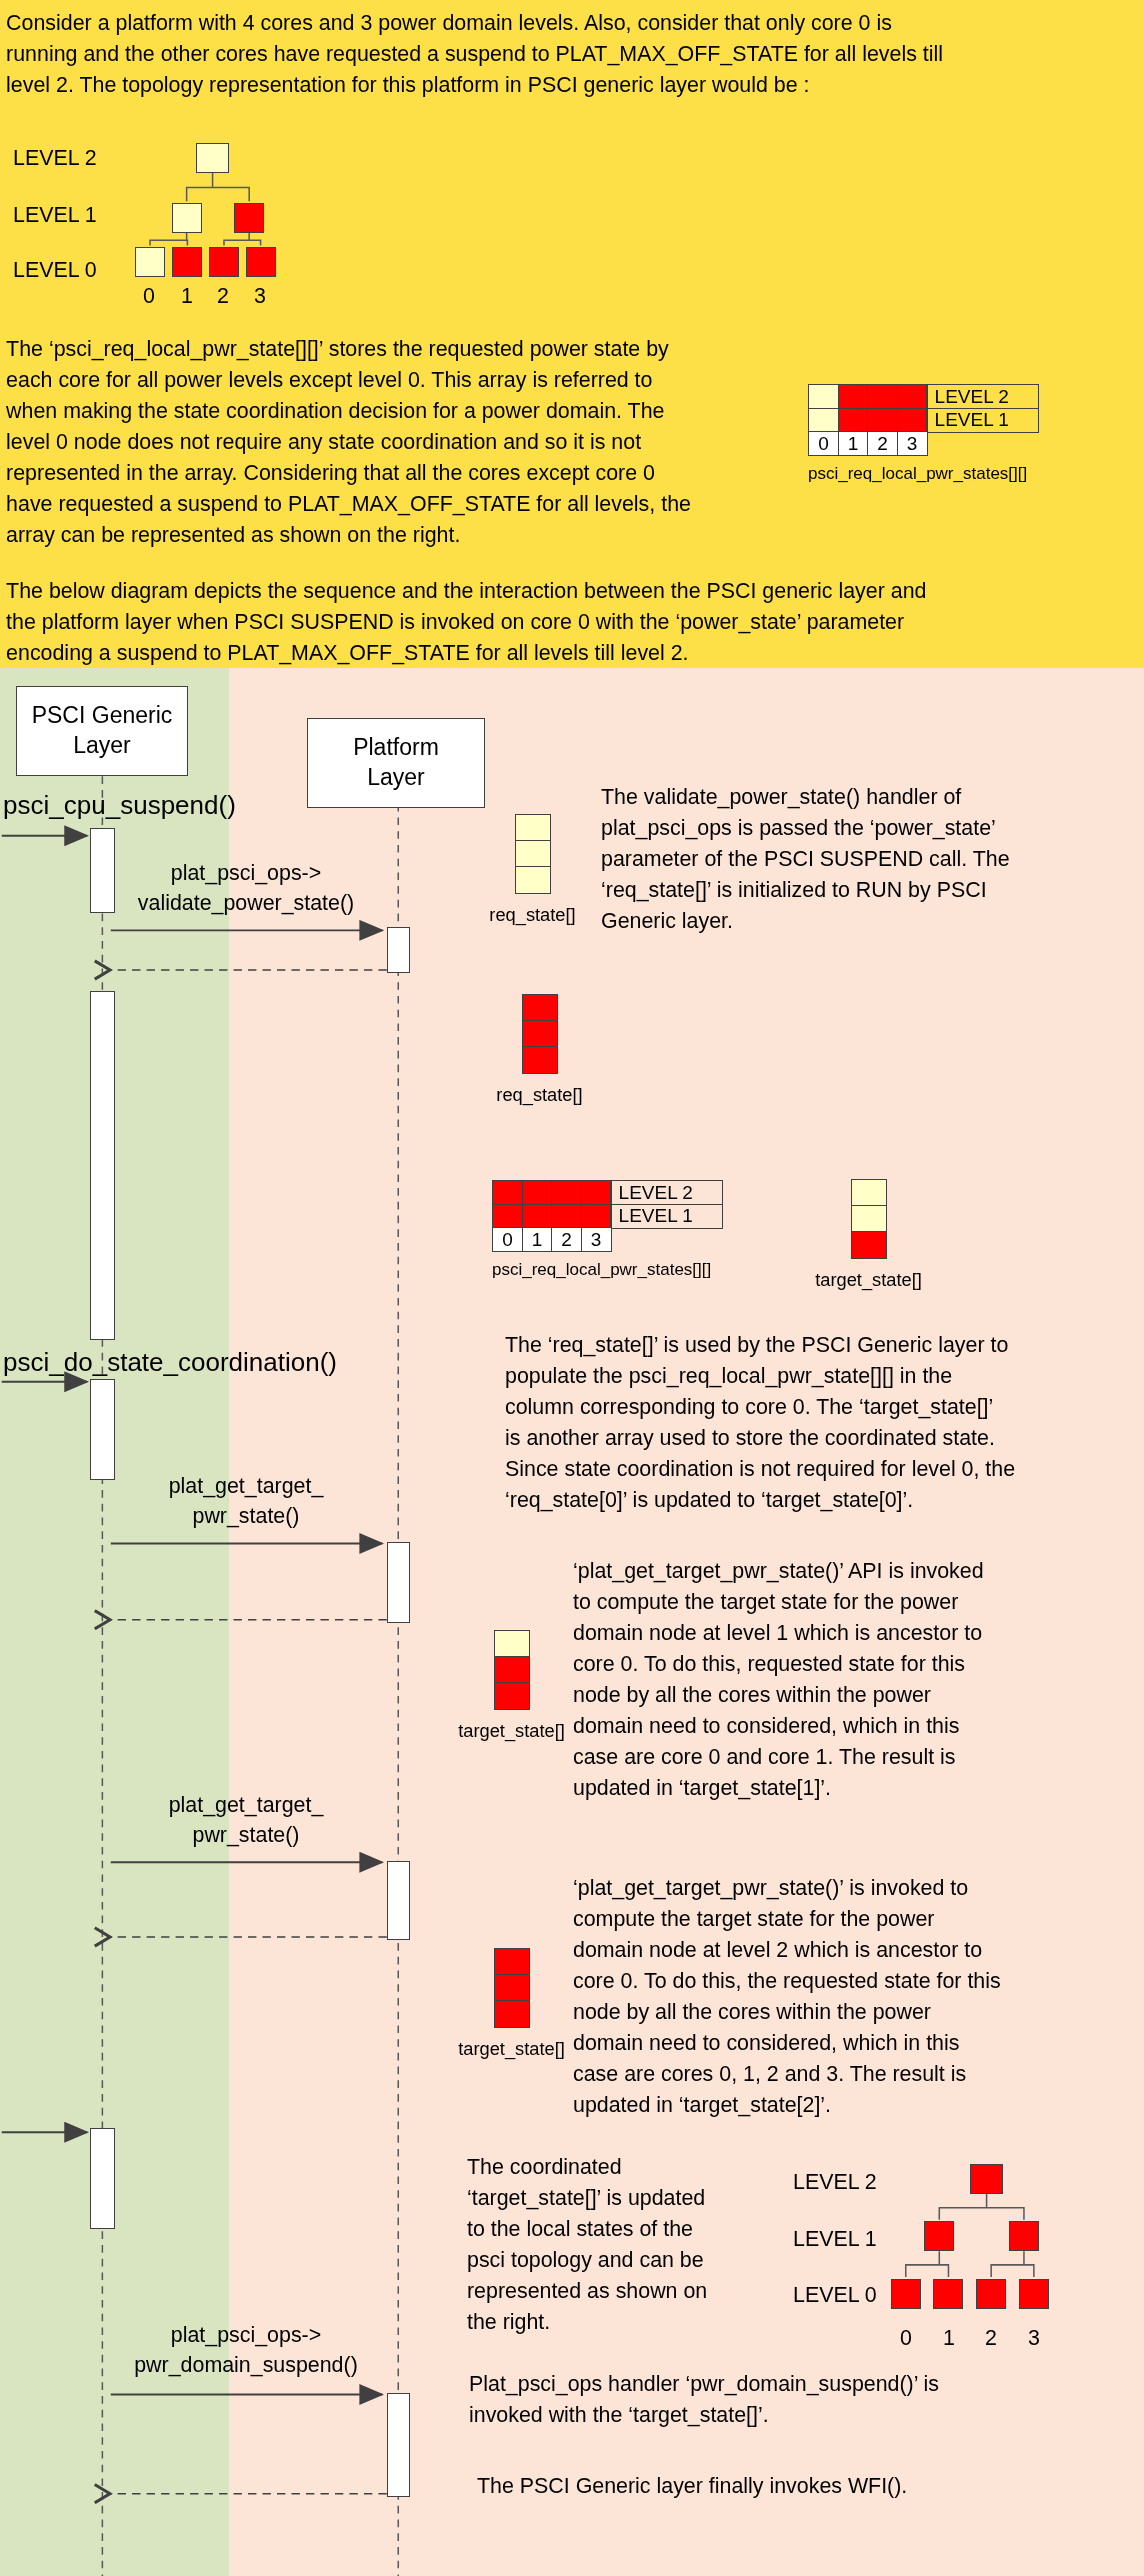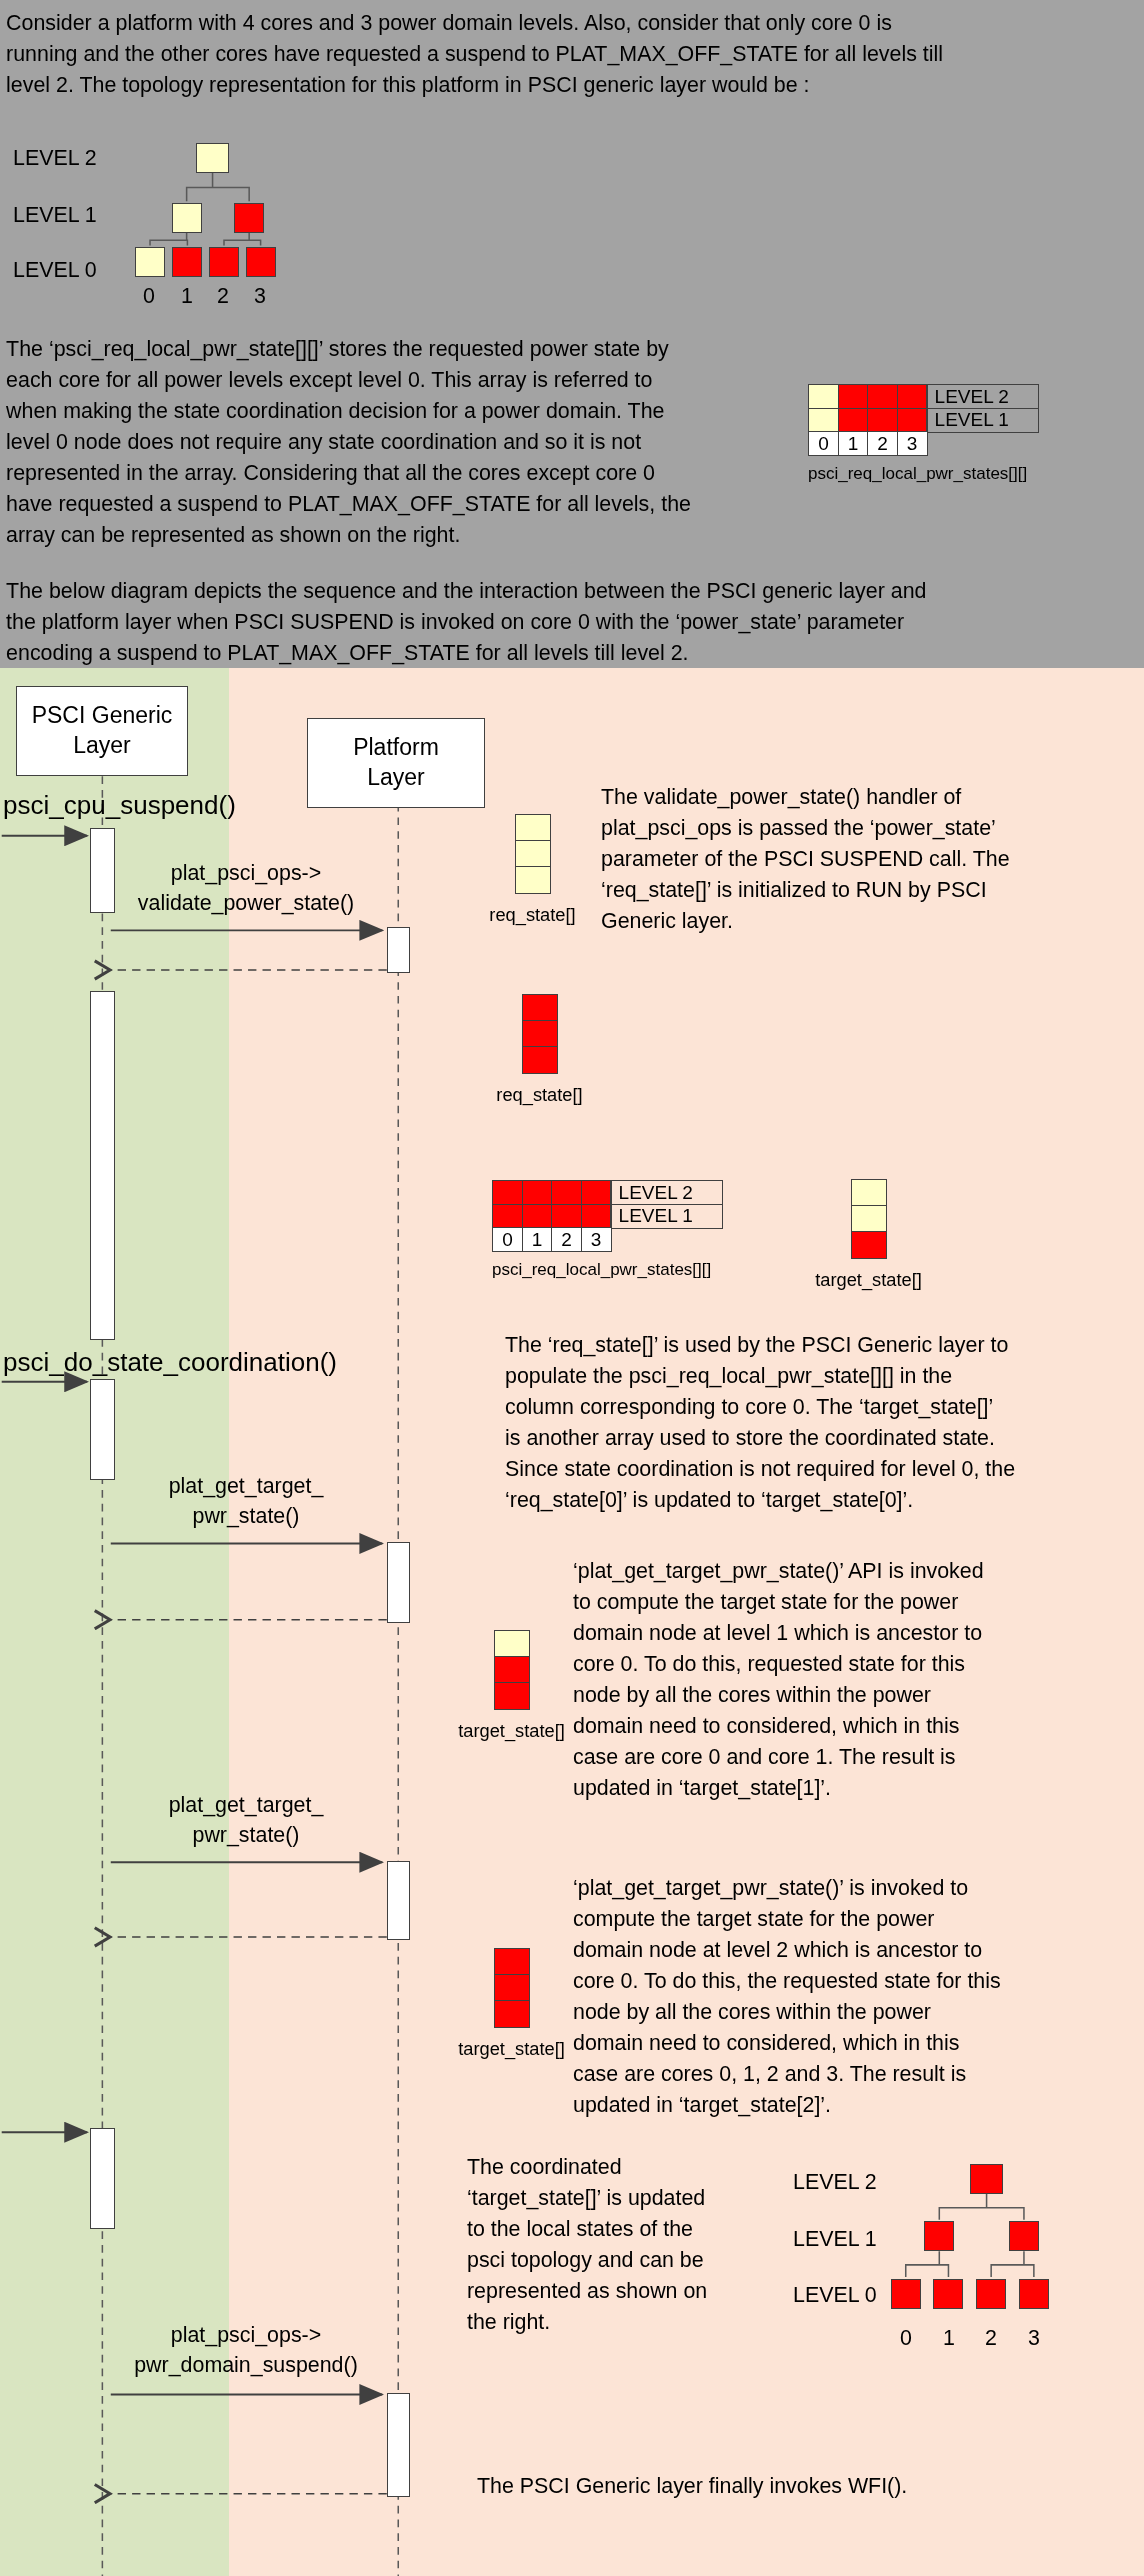--- a/index.html
+++ b/index.html
@@ -1,18 +1,18 @@
 <!DOCTYPE html>
 <html style="--run: #FFFFC8; --off: #FF0000; --peach_bg: #FCE4D6; --green_bg: #D9E5C1;font-size:12.2px"><head>
 <meta charset="utf-8">
 <style>
   * { margin:0; padding:0; box-sizing:border-box; }
   html,body { background:#ffffff; }
   body { font-family:"Liberation Sans", sans-serif; color:#000; }
-  #root { position:relative; width:1145px; height:2576px; background:#a3a3a3; overflow:hidden; }
+  #root { position:relative; width:1145px; height:2576px; background:#fde047; overflow:hidden; }
 
   .para { position:absolute; font-size:21.4px; line-height:1.45; white-space:pre-line; }
   .seq-bg { position:absolute; background:var(--peach_bg,#FCE4D6); }
   .green-band { position:absolute; background:var(--green_bg,#D9E5C1); }
 
   .actor { position:absolute; background:#fff; border:1.5px solid #404040;
            display:flex; align-items:center; justify-content:center; text-align:center;
            font-size:23px; line-height:1.3; white-space:pre-line; }
   .activation { position:absolute; background:#fff; border:1.5px solid #404040; }
 
@@ -295,16 +295,18 @@
   <div class="tnode off" style="left:1009px; top:2221px; width:30px; height:30px;"></div>
   <div class="tnode off" style="left:891px; top:2279px; width:30px; height:30px;"></div>
   <div class="tnode off" style="left:933px; top:2279px; width:30px; height:30px;"></div>
   <div class="tnode off" style="left:976px; top:2279px; width:30px; height:30px;"></div>
   <div class="tnode off" style="left:1019px; top:2279px; width:30px; height:30px;"></div>
   <div class="core-num" style="left:906px; top:2326px;">0</div>
   <div class="core-num" style="left:949px; top:2326px;">1</div>
   <div class="core-num" style="left:991px; top:2326px;">2</div>
   <div class="core-num" style="left:1034px; top:2326px;">3</div>
 
+  <div class="note" style="left:469px; top:2369px; width:641px;">Plat_psci_ops handler ‘pwr_domain_suspend()’ is
+invoked with the ‘target_state[]’.</div>
   <div class="note" style="left:477px; top:2471px; width:641px;">The PSCI Generic layer finally invokes WFI().</div>
 
 </div>
 
 
 </body></html>

